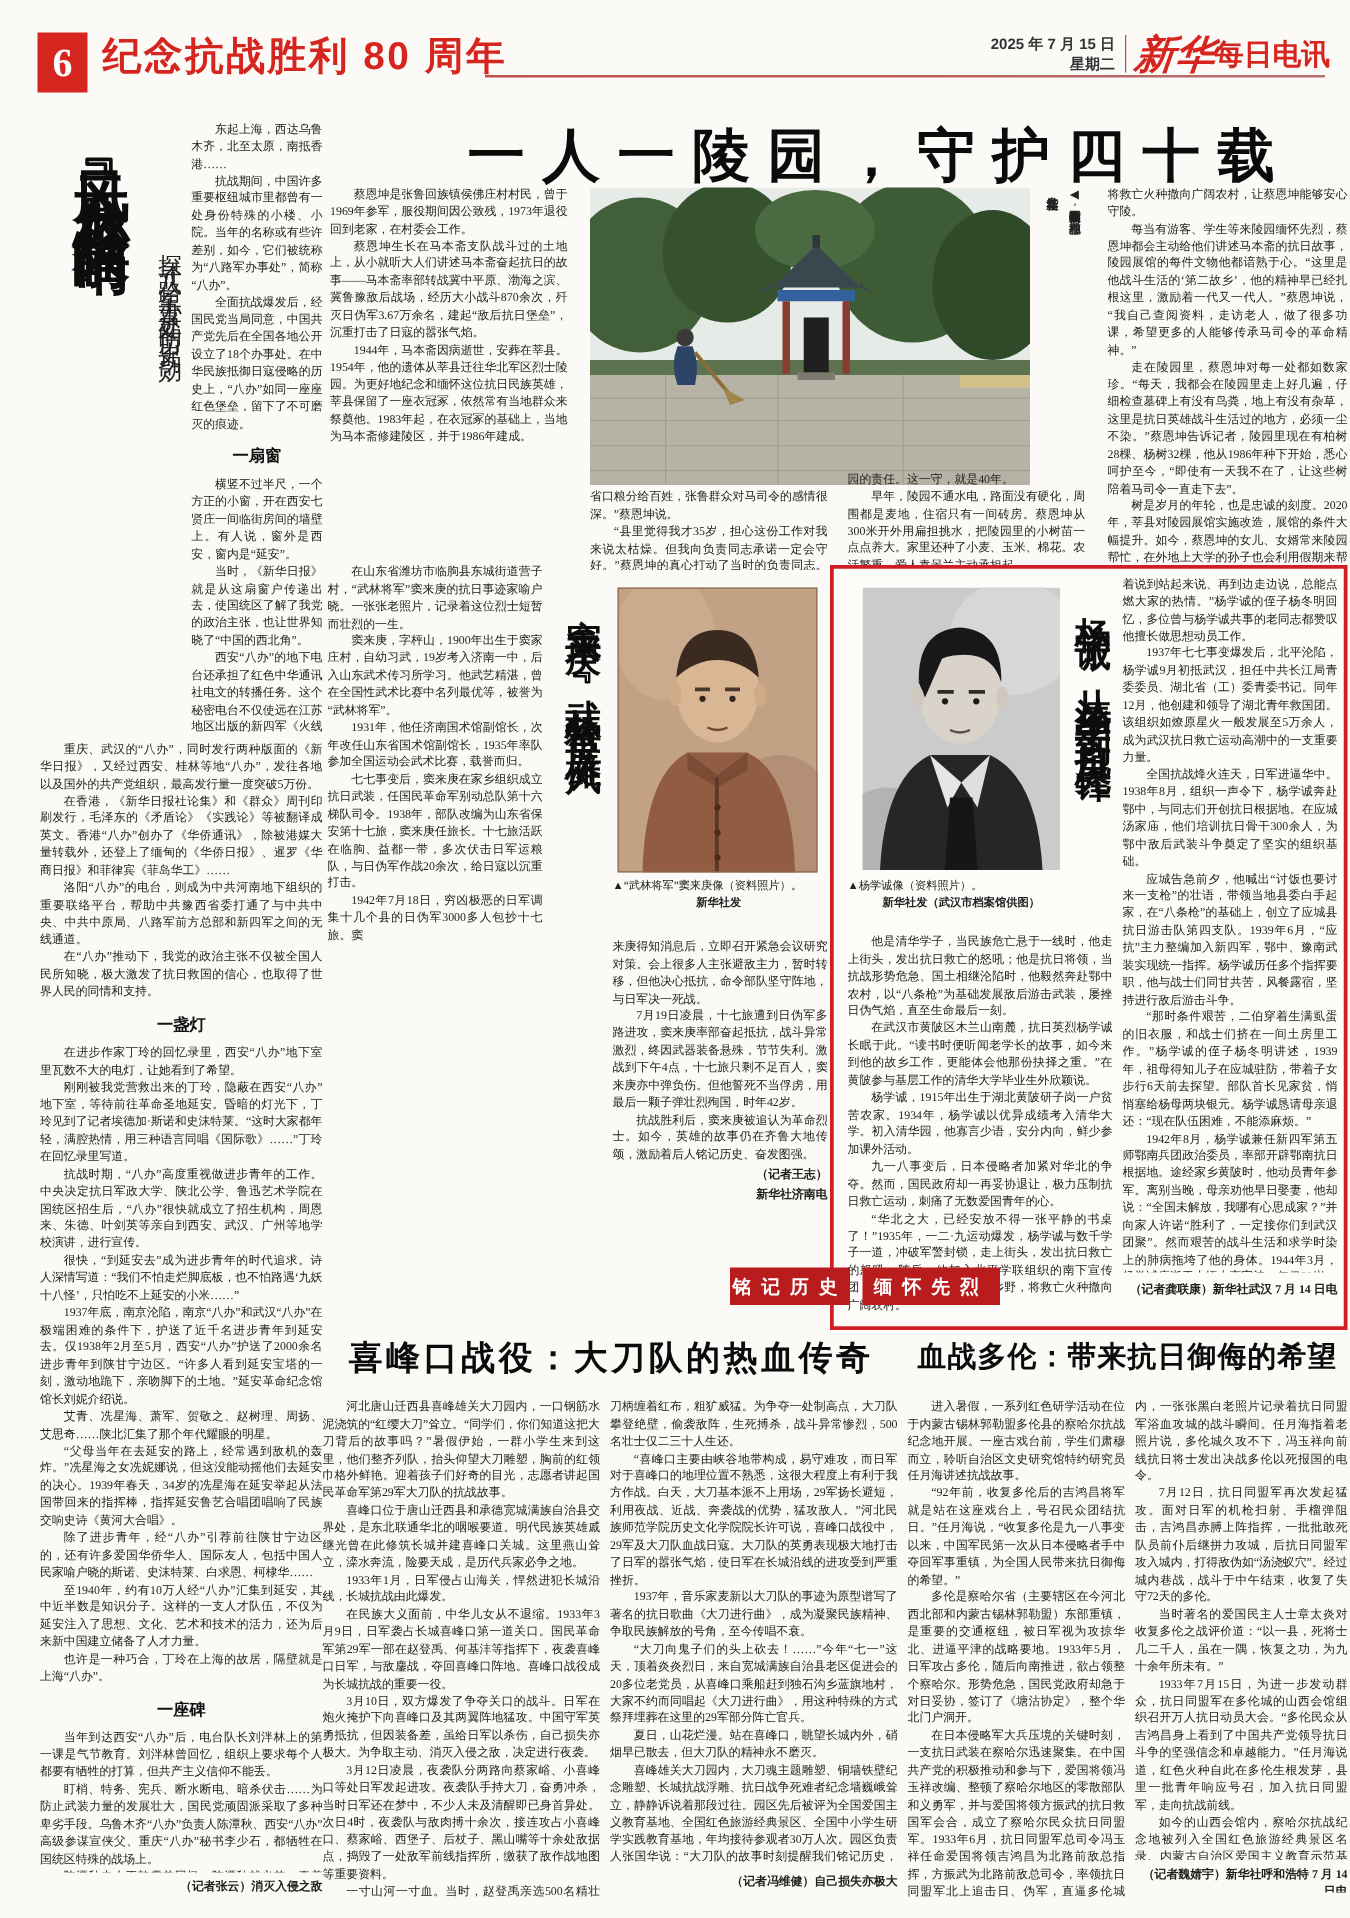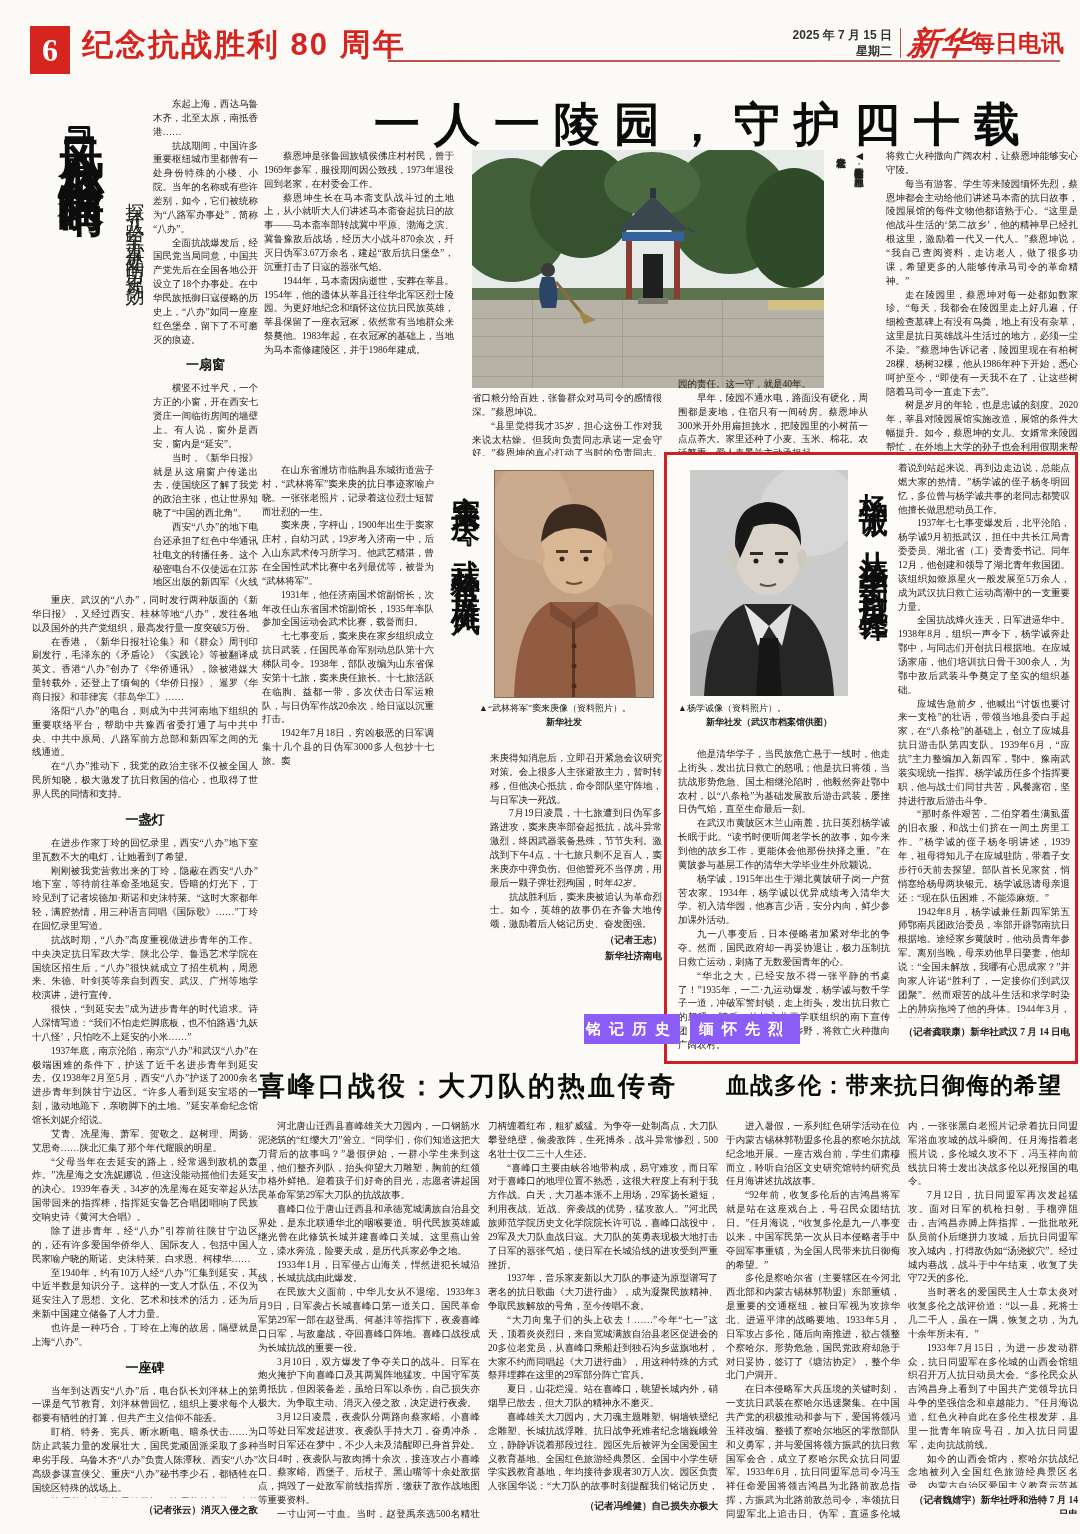--- a/index.html
+++ b/index.html
@@ -33,28 +33,28 @@
         letter-spacing:6px;line-height:1.25;font-family:"Liberation Serif",serif;}
   .vsub{writing-mode:vertical-rl;font-size:19px;font-weight:500;color:#222;letter-spacing:7px;
         font-family:"Liberation Sans",sans-serif;}
   .vmid{writing-mode:vertical-rl;font-size:29px;font-weight:bold;color:#0d0d0d;letter-spacing:7px;
         line-height:1.3;}
   .vcap{writing-mode:vertical-rl;font-size:9.5px;line-height:1.9;color:#222;}
   .vcap b{display:block;}
   
   .mainhead{left:330px;top:94px;width:748px;text-align:center;font-size:46px;font-weight:bold;
             letter-spacing:14px;color:#0b0b0b;white-space:nowrap;}
-  .subarthead{font-weight:bold;color:#0b0b0b;white-space:nowrap;}
+  .subarthead{text-align:center;font-weight:bold;color:#0b0b0b;white-space:nowrap;}
   
   .photo{display:block;}
   .cap{font-size:9px;line-height:1.5;color:#222;text-align:left;}
   .cap .capcredit{font-weight:bold;text-align:center;display:block;}
   
   .redbox{left:664px;top:452px;width:414px;height:612px;border:3px solid #cf1f25;background:#fdfcf9;box-sizing:border-box;}
-  .badge{background:#8b5cf6;color:#fff;font-weight:bold;font-size:15px;letter-spacing:8px;
+  .badge{background:#b91c1c;color:#fff;font-weight:bold;font-size:15px;letter-spacing:8px;
          display:flex;align-items:center;justify-content:center;z-index:5;
          font-family:Liberation Mono, monospace;}
 </style>
 </head>
 <body>
 
 <div class="abs pagenum">6</div>
 <div class="abs secttitle">纪念抗战胜利 80 周年</div>
 <div class="abs hrule"></div>
 <div class="abs dateblock">
@@ -155,21 +155,21 @@
     <p class="para noind">园的责任。这一守，就是40年。</p>
     <p class="para">早年，陵园不通水电，路面没有硬化，周围都是麦地，住宿只有一间砖房。蔡恩坤从300米开外用扁担挑水，把陵园里的小树苗一点点养大。家里还种了小麦、玉米、棉花。农活繁重，爱人袁景兰主动承担起</p>
   </div>
 <div class="abs col" style="left:886px;top:150px;width:192px;height:306px;">
     <p class="para noind">将救亡火种撒向广阔农村，让蔡恩坤能够安心守陵。</p>
     <p class="para">每当有游客、学生等来陵园缅怀先烈，蔡恩坤都会主动给他们讲述马本斋的抗日故事，陵园展馆的每件文物他都谙熟于心。“这里是他战斗生活的‘第二故乡’，他的精神早已经扎根这里，激励着一代又一代人。”蔡恩坤说，“我自己查阅资料，走访老人，做了很多功课，希望更多的人能够传承马司令的革命精神。”</p>
     <p class="para">走在陵园里，蔡恩坤对每一处都如数家珍。“每天，我都会在陵园里走上好几遍，仔细检查墓碑上有没有鸟粪，地上有没有杂草，这里是抗日英雄战斗生活过的地方，必须一尘不染。”蔡恩坤告诉记者，陵园里现在有柏树28棵、杨树32棵，他从1986年种下开始，悉心呵护至今，“即使有一天我不在了，让这些树陪着马司令一直走下去”。</p>
     <p class="para">树是岁月的年轮，也是忠诚的刻度。2020年，莘县对陵园展馆实施改造，展馆的条件大幅提升。如今，蔡恩坤的女儿、女婿常来陵园帮忙，在外地上大学的孙子也会利用假期来帮爷爷打扫卫生。前几年，儿子想要接他到长春生活，但蔡恩坤拒绝了。</p>
   </div>
 
-<div class="abs col" style="left:262px;top:464px;width:172px;height:594px;">
+<div class="abs col" style="left:262px;top:452px;width:172px;height:594px;">
     <p class="para">在山东省潍坊市临朐县东城街道营子村，“武林将军”窦来庚的抗日事迹家喻户晓。一张张老照片，记录着这位烈士短暂而壮烈的一生。</p>
     <p class="para">窦来庚，字枰山，1900年出生于窦家庄村，自幼习武，19岁考入济南一中，后入山东武术传习所学习。他武艺精湛，曾在全国性武术比赛中名列最优等，被誉为“武林将军”。</p>
     <p class="para">1931年，他任济南国术馆副馆长，次年改任山东省国术馆副馆长，1935年率队参加全国运动会武术比赛，载誉而归。</p>
     <p class="para">七七事变后，窦来庚在家乡组织成立抗日武装，任国民革命军别动总队第十六梯队司令。1938年，部队改编为山东省保安第十七旅，窦来庚任旅长。十七旅活跃在临朐、益都一带，多次伏击日军运粮队，与日伪军作战20余次，给日寇以沉重打击。</p>
     <p class="para">1942年7月18日，穷凶极恶的日军调集十几个县的日伪军3000多人包抄十七旅。窦</p>
   </div>
 <div class="abs vmid" style="left:438px;top:472px;width:46px;height:525px;">窦来庚：『武林将军』展雄风</div>
 <div class="abs" style="left:494px;top:470px;width:160px;height:228px;">
   <svg class="photo" width="160" height="228" viewBox="0 0 160 228">
     <rect width="160" height="228" fill="#c2a184"></rect>
@@ -186,21 +186,21 @@
     <ellipse cx="46" cy="86" rx="5" ry="9" fill="#d0ab88"></ellipse>
       <ellipse cx="114" cy="86" rx="5" ry="9" fill="#d0ab88"></ellipse>
     <rect x="62" y="80" width="12" height="3" fill="#4a382a"></rect>
       <rect x="86" y="80" width="12" height="3" fill="#4a382a"></rect>
     <circle cx="68" cy="89" r="2.5" fill="#33251b"></circle>
       <circle cx="92" cy="89" r="2.5" fill="#33251b"></circle>
     <path d="M72 112 Q80 116 88 112" stroke="#6b4a34" stroke-width="2" fill="none"></path>
     <rect x="0" y="0" width="160" height="228" fill="none" stroke="#8a6a50" stroke-width="2"></rect>
   </svg>
 </div>
-<div class="abs cap" style="left:479px;top:702px;width:170px;height:46px;">
+<div class="abs cap" style="left:490px;top:702px;width:170px;height:46px;">
   <span>▲“武林将军”窦来庚像（资料照片）。</span>
   <span class="capcredit">新华社发</span>
 </div>
 <div class="abs col" style="left:490px;top:752px;width:172px;height:288px;">
     <p class="para noind">来庚得知消息后，立即召开紧急会议研究对策。会上很多人主张避敌主力，暂时转移，但他决心抵抗，命令部队坚守阵地，与日军决一死战。</p>
     <p class="para">7月19日凌晨，十七旅遭到日伪军多路进攻，窦来庚率部奋起抵抗，战斗异常激烈，终因武器装备悬殊，节节失利。激战到下午4点，十七旅只剩不足百人，窦来庚亦中弹负伤。但他誓死不当俘虏，用最后一颗子弹壮烈殉国，时年42岁。</p>
     <p class="para">抗战胜利后，窦来庚被追认为革命烈士。如今，英雄的故事仍在齐鲁大地传颂，激励着后人铭记历史、奋发图强。</p>
     <div class="credit">（记者王志）</div>
     <div class="credit">新华社济南电</div>
   </div>

